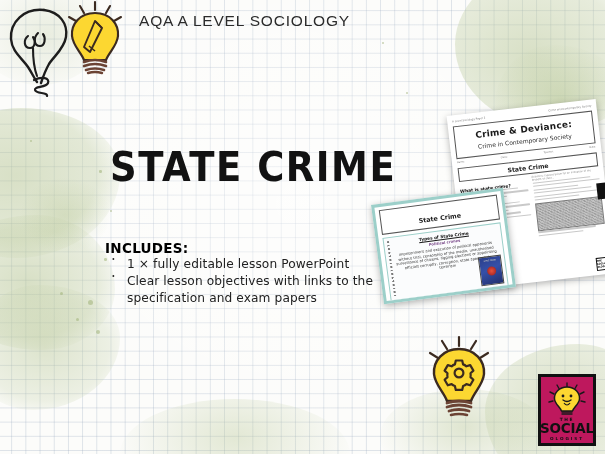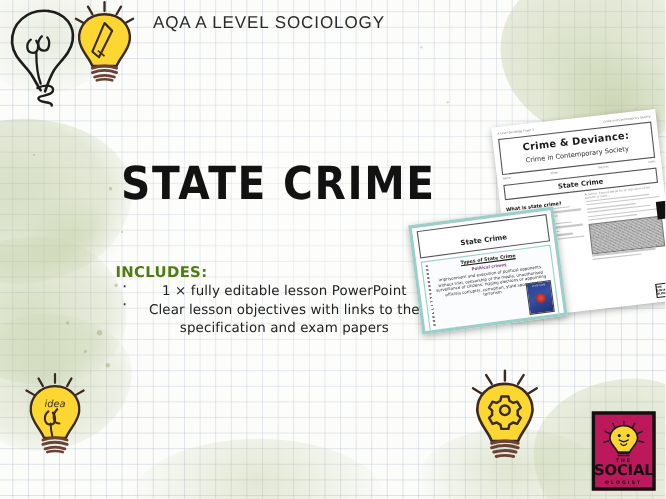--- a/index.html
+++ b/index.html
@@ -72,30 +72,30 @@
   }
   .maintitle{
     position:absolute;left:110px;top:143px;
     font-family:"DejaVu Sans", sans-serif;
     font-weight:bold;font-size:37px;letter-spacing:1.5px;
     color:#121212;white-space:nowrap;
     transform:scaleY(1.12);transform-origin:left top;
   }
   .includes-head{
     position:absolute;left:105px;top:240px;
-    font-weight:bold;font-size:13.5px;letter-spacing:.3px;color:#4d7c0f;
+    font-weight:bold;font-size:13.5px;letter-spacing:.3px;color:#000000;
   }
   .bullets{
     position:absolute;left:105px;top:256px;width:285px;
     margin:0;padding:0;list-style:none;
   }
   .bullets li{
     position:relative;padding-left:22px;
     font-size:12.2px;line-height:16.4px;color:#212121;
-    margin-bottom:1px;letter-spacing:.1px;text-align:center;
+    margin-bottom:1px;letter-spacing:.1px;
   }
   .bullets li:before{
     content:"\00B7";position:absolute;left:6px;top:-4px;
     font-size:15px;color:#333;
   }
   
   .bulb{position:absolute;}
   
   .doc{position:absolute;background:#fff;box-shadow:0 2px 7px rgba(0,0,0,.30);}
   .worksheet{
@@ -223,40 +223,20 @@
       <path d="M33 21 l7 7 -12 24 -6 -5 Z" fill="#fcd731" stroke="#3b2a20" stroke-width="1.9" stroke-linejoin="round"></path>
       <path d="M33 21 l7 7" stroke="#3b2a20" stroke-width="1.6"></path>
       <path d="M27 46 l6 5" stroke="#3b2a20" stroke-width="1.5"></path>
       <path d="M22 62 q11 -4 22 0" stroke="#6b4334" stroke-width="2.6" fill="none" stroke-linecap="round"></path>
       <path d="M22 66 q11 -4 22 0" stroke="#6b4334" stroke-width="2.6" fill="none" stroke-linecap="round"></path>
       <path d="M24 70 q9 -3 18 0" stroke="#6b4334" stroke-width="2.6" fill="none" stroke-linecap="round"></path>
       <path d="M26 73 q7 -2 14 0" stroke="#6b4334" stroke-width="2.4" fill="none" stroke-linecap="round"></path>
     </svg>
   </div>
 
-  <div class="bulb" style="left:18px;top:338px;">
-    <svg width="64" height="82" viewBox="0 0 64 82" fill="none">
-      <g stroke="#3b2a20" stroke-width="2" stroke-linecap="round">
-        <line x1="32" y1="2" x2="32" y2="10"></line>
-        <line x1="17" y1="6" x2="21" y2="13"></line>
-        <line x1="47" y1="6" x2="43" y2="13"></line>
-        <line x1="6" y1="17" x2="13" y2="21"></line>
-        <line x1="58" y1="17" x2="51" y2="21"></line>
-      </g>
-      <path d="M32 13 C18 13 9 24 10 36 C11 46 19 52 22 60 L42 60 C45 52 53 46 54 36 C55 24 46 13 32 13 Z" fill="#fcd731" stroke="#3b2a20" stroke-width="2.1" stroke-linejoin="round"></path>
-      <text x="32" y="32" text-anchor="middle" font-family="'DejaVu Sans',sans-serif" font-size="9" font-style="italic" fill="#3b2a20">idea</text>
-      <path d="M26 36 c-5 4 -4 12 2 12 c5 0 5 -7 2 -11" stroke="#3b2a20" stroke-width="1.9" fill="none" stroke-linecap="round"></path>
-      <path d="M34 34 c-5 5 -4 13 2 13" stroke="#3b2a20" stroke-width="1.9" fill="none" stroke-linecap="round"></path>
-      <path d="M28 47 c0 6 1 9 2 13" stroke="#3b2a20" stroke-width="1.8" fill="none" stroke-linecap="round"></path>
-      <path d="M21 62 q11 -4 22 0" stroke="#6b4334" stroke-width="2.6" fill="none" stroke-linecap="round"></path>
-      <path d="M21 66 q11 -4 22 0" stroke="#6b4334" stroke-width="2.6" fill="none" stroke-linecap="round"></path>
-      <path d="M23 70 q9 -3 18 0" stroke="#6b4334" stroke-width="2.6" fill="none" stroke-linecap="round"></path>
-      <path d="M25 73 q7 -2 14 0" stroke="#6b4334" stroke-width="2.4" fill="none" stroke-linecap="round"></path>
-    </svg>
-  </div>
 
   <div class="bulb" style="left:424px;top:335px;">
     <svg width="70" height="90" viewBox="0 0 70 90" fill="none">
       <g stroke="#3b2a20" stroke-width="2.2" stroke-linecap="round">
         <line x1="35" y1="2" x2="35" y2="11"></line>
         <line x1="18" y1="6" x2="23" y2="14"></line>
         <line x1="52" y1="6" x2="47" y2="14"></line>
         <line x1="6" y1="18" x2="14" y2="23"></line>
         <line x1="64" y1="18" x2="56" y2="23"></line>
       </g>

